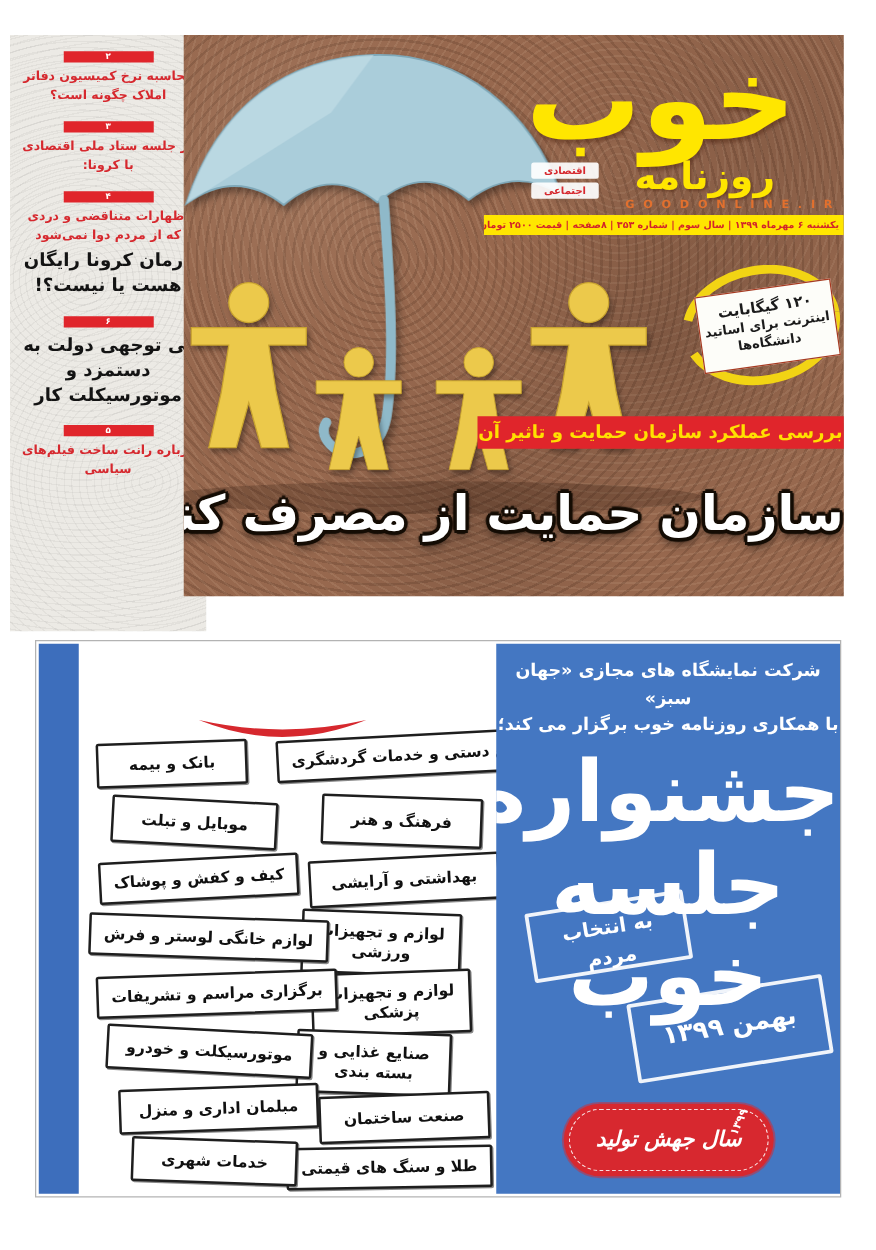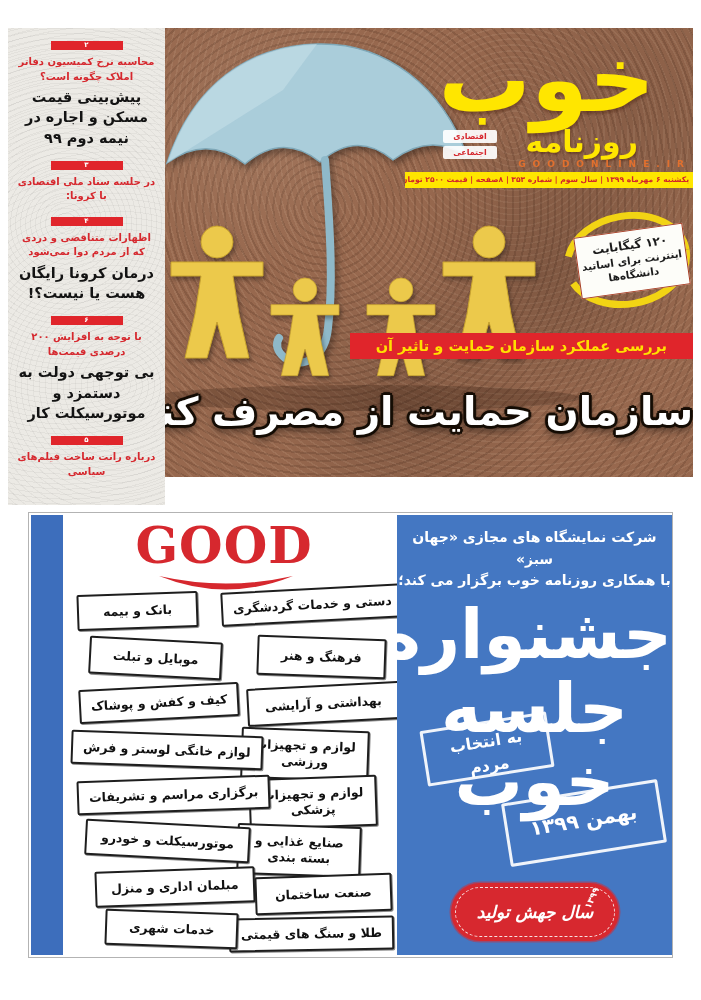--- a/index.html
+++ b/index.html
@@ -13,21 +13,21 @@
       repeating-radial-gradient(circle at 37% 41%, rgba(0,0,0,.045) 0 1px, transparent 1px 5px),
       repeating-radial-gradient(circle at 70% 75%, rgba(0,0,0,.04) 0 1px, transparent 1px 6px),
       #eceae5;
     padding-top:13px;box-sizing:border-box;}
   .sb-item{margin:0 7px 13px 7px;}
   .sb-bar{width:72px;height:9px;background:#e0252b;margin:0 auto 5px auto;color:#fff;
           font-size:7px;line-height:9px;font-weight:bold;}
   .sb-kicker{direction:rtl;color:#d6282e;font-weight:bold;font-size:10px;line-height:1.45;margin-bottom:3px;}
   .sb-title{direction:rtl;color:#131313;font-weight:bold;font-size:14.5px;line-height:1.4;}
 
-  .photo{position:absolute;left:157px;top:0;width:528px;height:449px;overflow:hidden;
+  .photo{position:absolute;left:139px;top:0;width:528px;height:449px;overflow:hidden;
     background:
       radial-gradient(circle at 18% 22%, rgba(255,240,220,.10), transparent 26%),
       radial-gradient(circle at 72% 55%, rgba(0,0,0,.16), transparent 32%),
       radial-gradient(circle at 45% 85%, rgba(0,0,0,.14), transparent 28%),
       radial-gradient(circle at 88% 20%, rgba(0,0,0,.10), transparent 30%),
       repeating-radial-gradient(circle at 30% 40%, rgba(55,28,14,.16) 0 2px, transparent 2px 7px),
       repeating-radial-gradient(circle at 66% 24%, rgba(255,226,196,.09) 0 1.5px, transparent 1.5px 6px),
       #97684e;}
 
   .art{position:absolute;left:0;top:0;pointer-events:none;}
@@ -50,21 +50,21 @@
   .badge-wrap{position:absolute;top:186px;right:4px;width:118px;height:96px;}
   .badge-oval{position:absolute;left:-8px;top:-2px;width:130px;height:98px;}
   .badge{position:absolute;left:6px;top:16px;width:110px;height:62px;background:#fdfdf9;
         border:1.5px solid #a63b22;transform:rotate(-8deg);text-align:center;direction:rtl;
         color:#1b1b1b;font-weight:bold;padding-top:6px;box-sizing:border-box;}
   .badge .b1{font-size:12px;line-height:1.35;}
   .badge .b2,.badge .b3{font-size:10.5px;line-height:1.35;}
 
   
   .kicker-strip{position:absolute;right:0;height:26px;background:#e0252b;color:#ffe000;font-weight:bold;
-        font-size:14.5px;line-height:26px;padding:0 26px;direction:rtl;white-space:nowrap;}
+        font-size:14.5px;line-height:26px;padding:0 1px;direction:rtl;white-space:nowrap;}
   .ks1{top:305px;}
   .ks2{top:334px;}
 
   
   .headline{position:absolute;left:0;width:100%;text-align:center;direction:rtl;color:#fff;font-weight:bold;
         font-size:39px;line-height:1.1;white-space:nowrap;
         text-shadow:2px 2px 0 #140c04,-2px 2px 0 #140c04,2px -2px 0 #140c04,-2px -2px 0 #140c04,
                     0 3px 1px #140c04,3px 0 1px #140c04,-3px 0 1px #140c04,0 -3px 1px #140c04,0 5px 8px rgba(0,0,0,.55);}
   .hl1{top:363px;}
   .hl2{top:413px;}
@@ -124,34 +124,32 @@
 <body>
 
 <div class="page">
 
   <div class="top">
 
     <div class="sidebar">
       <div class="sb-item">
         <div class="sb-bar"><span>۲</span></div>
         <div class="sb-kicker">محاسبه نرخ کمیسیون دفاتر املاک چگونه است؟</div>
-        <div class="sb-title">پیش‌بینی قیمت مسکن و اجاره در نیمه دوم ۹۹</div>
       </div>
       <div class="sb-item">
         <div class="sb-bar"><span>۳</span></div>
         <div class="sb-kicker">در جلسه ستاد ملی اقتصادی با کرونا:</div>
       </div>
       <div class="sb-item">
         <div class="sb-bar"><span>۴</span></div>
         <div class="sb-kicker">اظهارات متناقضی و دردی که از مردم دوا نمی‌شود</div>
         <div class="sb-title">درمان کرونا رایگان هست یا نیست؟!</div>
       </div>
       <div class="sb-item">
         <div class="sb-bar"><span>۶</span></div>
-        <div class="sb-kicker">با توجه به افزایش ۲۰۰ درصدی قیمت‌ها</div>
         <div class="sb-title">بی توجهی دولت به دستمزد و موتورسیکلت کار</div>
       </div>
       <div class="sb-item">
         <div class="sb-bar"><span>۵</span></div>
         <div class="sb-kicker">درباره رانت ساخت فیلم‌های سیاسی</div>
 
       </div>
 
     </div>
 
@@ -205,21 +203,20 @@
 
       <div class="kicker-strip ks1">بررسی عملکرد سازمان حمایت و تاثیر آن</div>
 
       <div class="headline hl1">سازمان حمایت از مصرف کنندگان</div>
     </div>
   </div>
 
   <div class="advert">
     <div class="blue-bar"></div>
 
-    <div class="good-logo">GOOD</div>
     <svg class="good-smile" width="150" height="26" viewBox="0 0 150 26">
       <path d="M8,3 Q75,30 142,3 Q75,18 8,3 Z" fill="#d6282e"></path>
     </svg>
 
     <div class="cat r1">صنایع دستی و خدمات گردشگری</div>
     <div class="cat r2">فرهنگ و هنر</div>
     <div class="cat r3">بهداشتی و آرایشی</div>
     <div class="cat r4 wrap">لوازم و تجهیزات ورزشی</div>
     <div class="cat r5 wrap">لوازم و تجهیزات پزشکی</div>
     <div class="cat r6 wrap">صنایع غذایی و بسته بندی</div>

